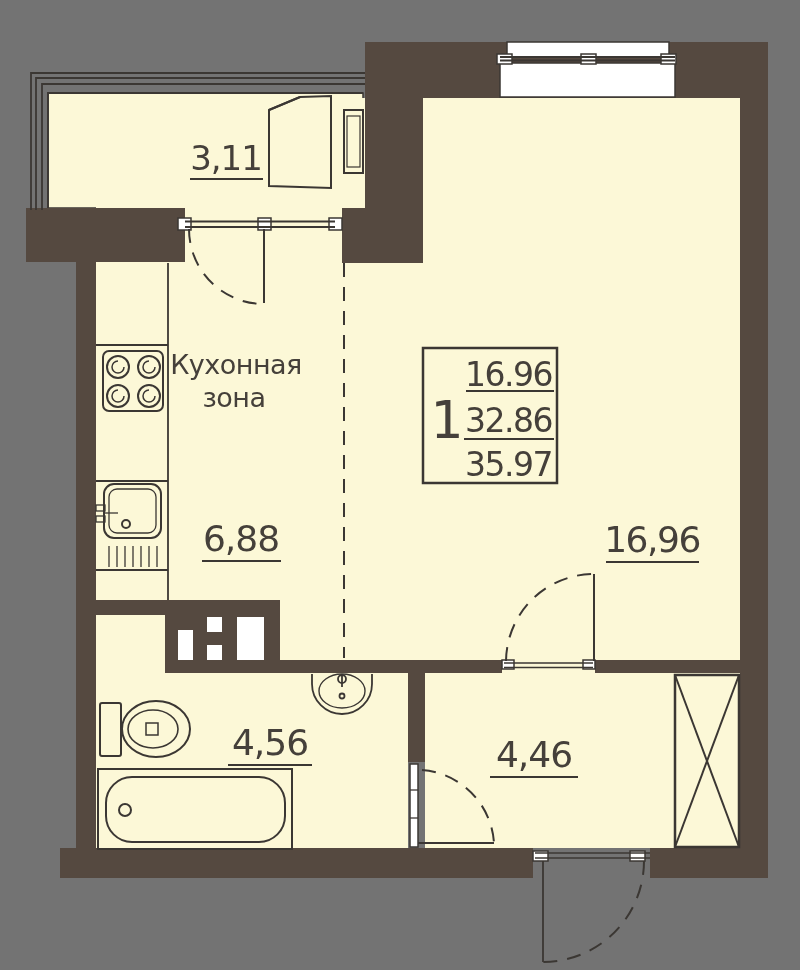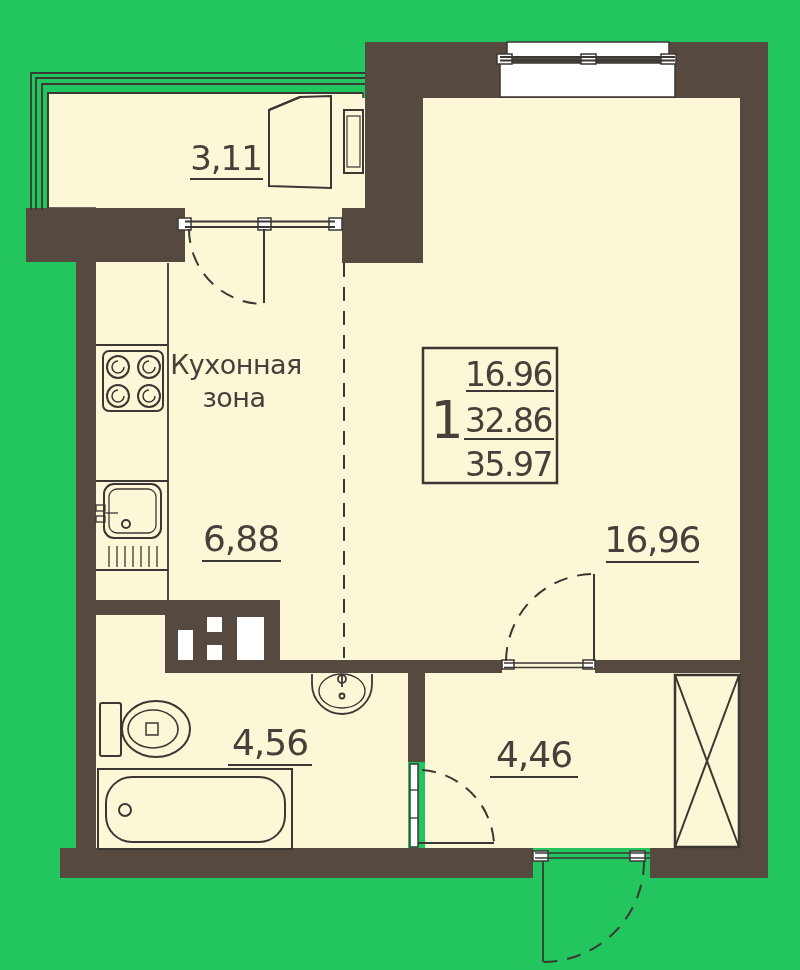--- a/index.html
+++ b/index.html
@@ -1,16 +1,16 @@
 <!DOCTYPE html>
 <html><head>
 <meta charset="utf-8">
 <style>
   html,body{margin:0;padding:0;background:#fff;}
-  #plan-wrap{position:relative;width:800px;height:970px;background:#22c55e;overflow:hidden;
+  #plan-wrap{position:relative;width:800px;height:970px;background:#737373;overflow:hidden;
              font-family:"DejaVu Sans", sans-serif;}
   svg text{font-family:"DejaVu Sans", sans-serif;}
 </style>
 </head>
 <body>
 
 <div id="plan-wrap">
 <svg width="800" height="970" viewBox="0 0 800 970">
 
   <g fill="#FCF8D7">

